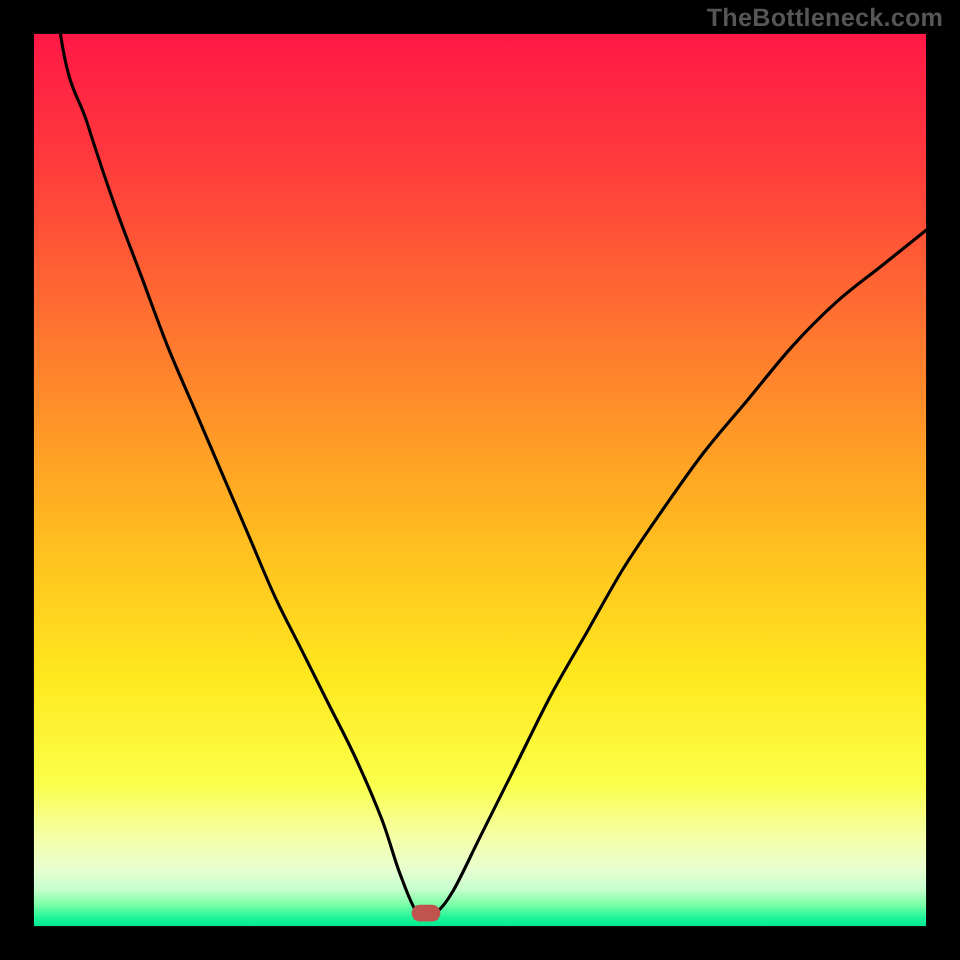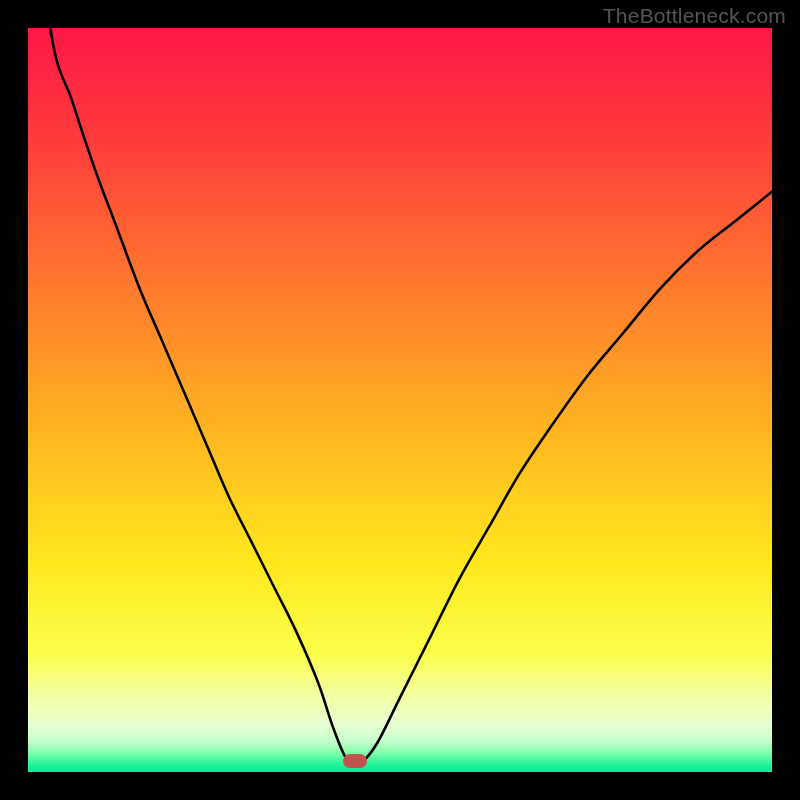--- a/index.html
+++ b/index.html
@@ -40,21 +40,21 @@
     top: 0;
     width: 100%;
     height: 100%;
   }
   .watermark {
     position: absolute;
     top: 4px;
     right: 14px;
     color: #565656;
     font-size: 21px;
-    font-weight: 400;
+    font-weight: 700;
     letter-spacing: 0.2px;
   }
   .marker {
     position: absolute;
     width: 24px;
     height: 14px;
     border-radius: 7px;
     transform: translate(-50%, -50%);
   }
 </style>

